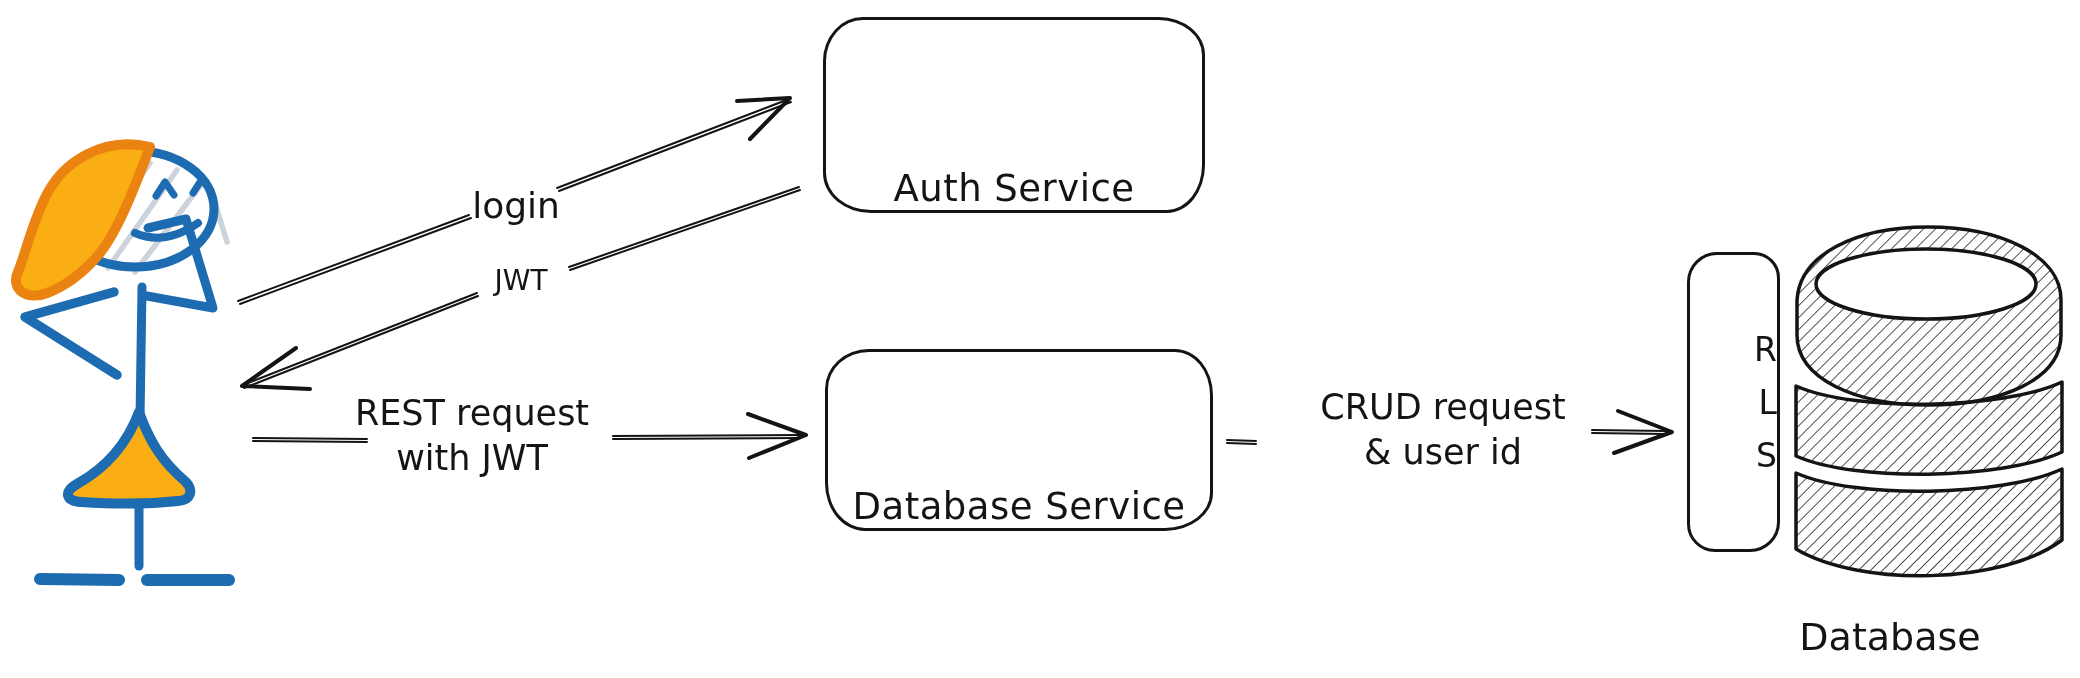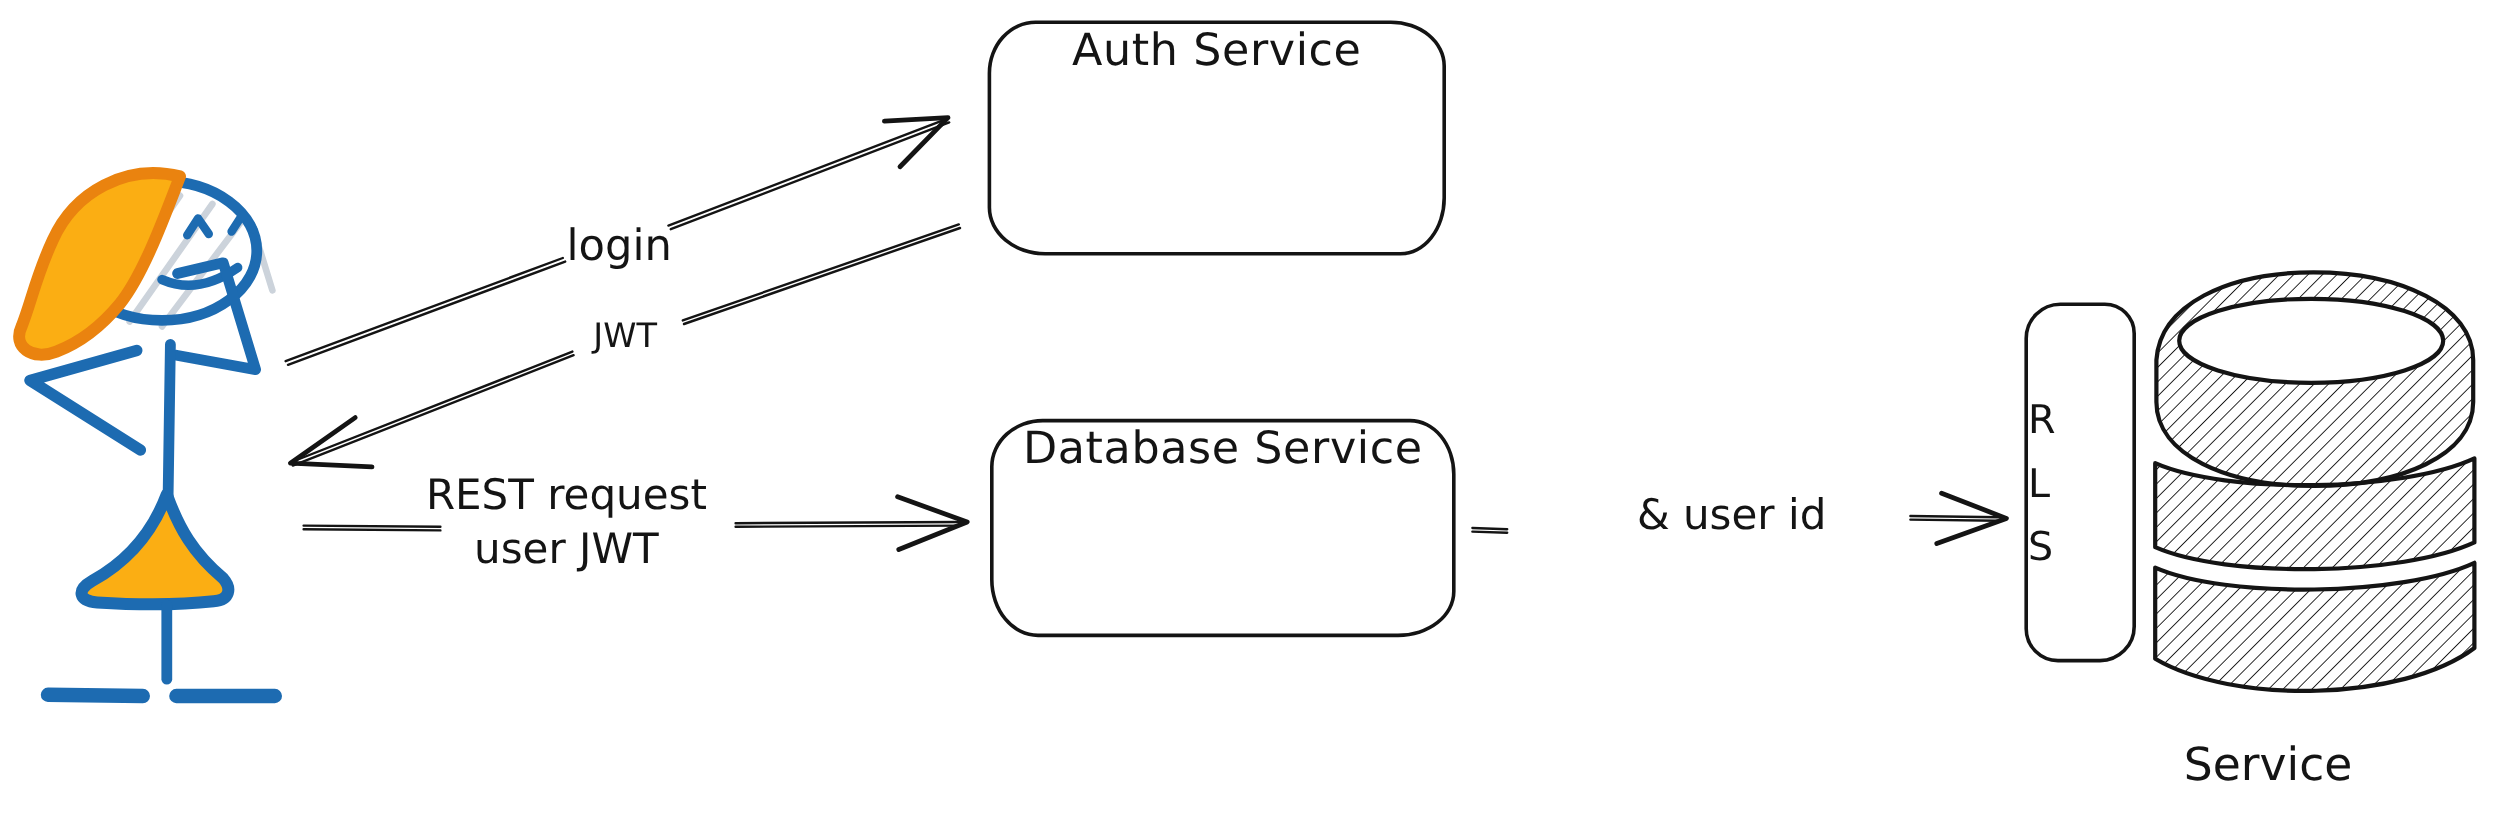--- a/index.html
+++ b/index.html
@@ -9,21 +9,21 @@
     background:#ffffff;
     font-family:"DejaVu Sans", sans-serif;
     color:#141414;
     overflow:hidden;
   }
   svg.layer{position:absolute;left:0;top:0;}
   .node{
     position:absolute;
     border:3.5px solid #141414;
     background:#ffffff;
-    display:flex;align-items:flex-start;justify-content:center;
+    display:flex;align-items:flex-end;justify-content:center;
     box-sizing:border-box;
   }
   .node-auth{
     left:823px;top:17px;width:382px;height:196px;
     border-radius:40px 46px 38px 48px / 44px 38px 48px 40px;
   }
   .node-db{
     left:825px;top:349px;width:388px;height:182px;
     border-radius:44px 38px 48px 40px / 40px 46px 38px 48px;
   }
@@ -147,22 +147,23 @@
     <span class="rls-letter">L</span>
     <span class="rls-letter">S</span>
   </div>
 
   <div class="edge-label lbl-login">login</div>
 
   <div class="edge-label lbl-jwt">JWT</div>
 
   <div class="edge-label lbl-rest">
     <div>REST request</div>
-    <div>user JWT</div>
+    <div>with JWT</div>
   </div>
 
   <div class="edge-label lbl-crud">
+    <div>CRUD request</div>
     <div>&amp; user id</div>
   </div>
 
-  <div class="lbl-postgres">Service</div>
+  <div class="lbl-postgres">Database</div>
 
 </div>
 
 </body></html>

